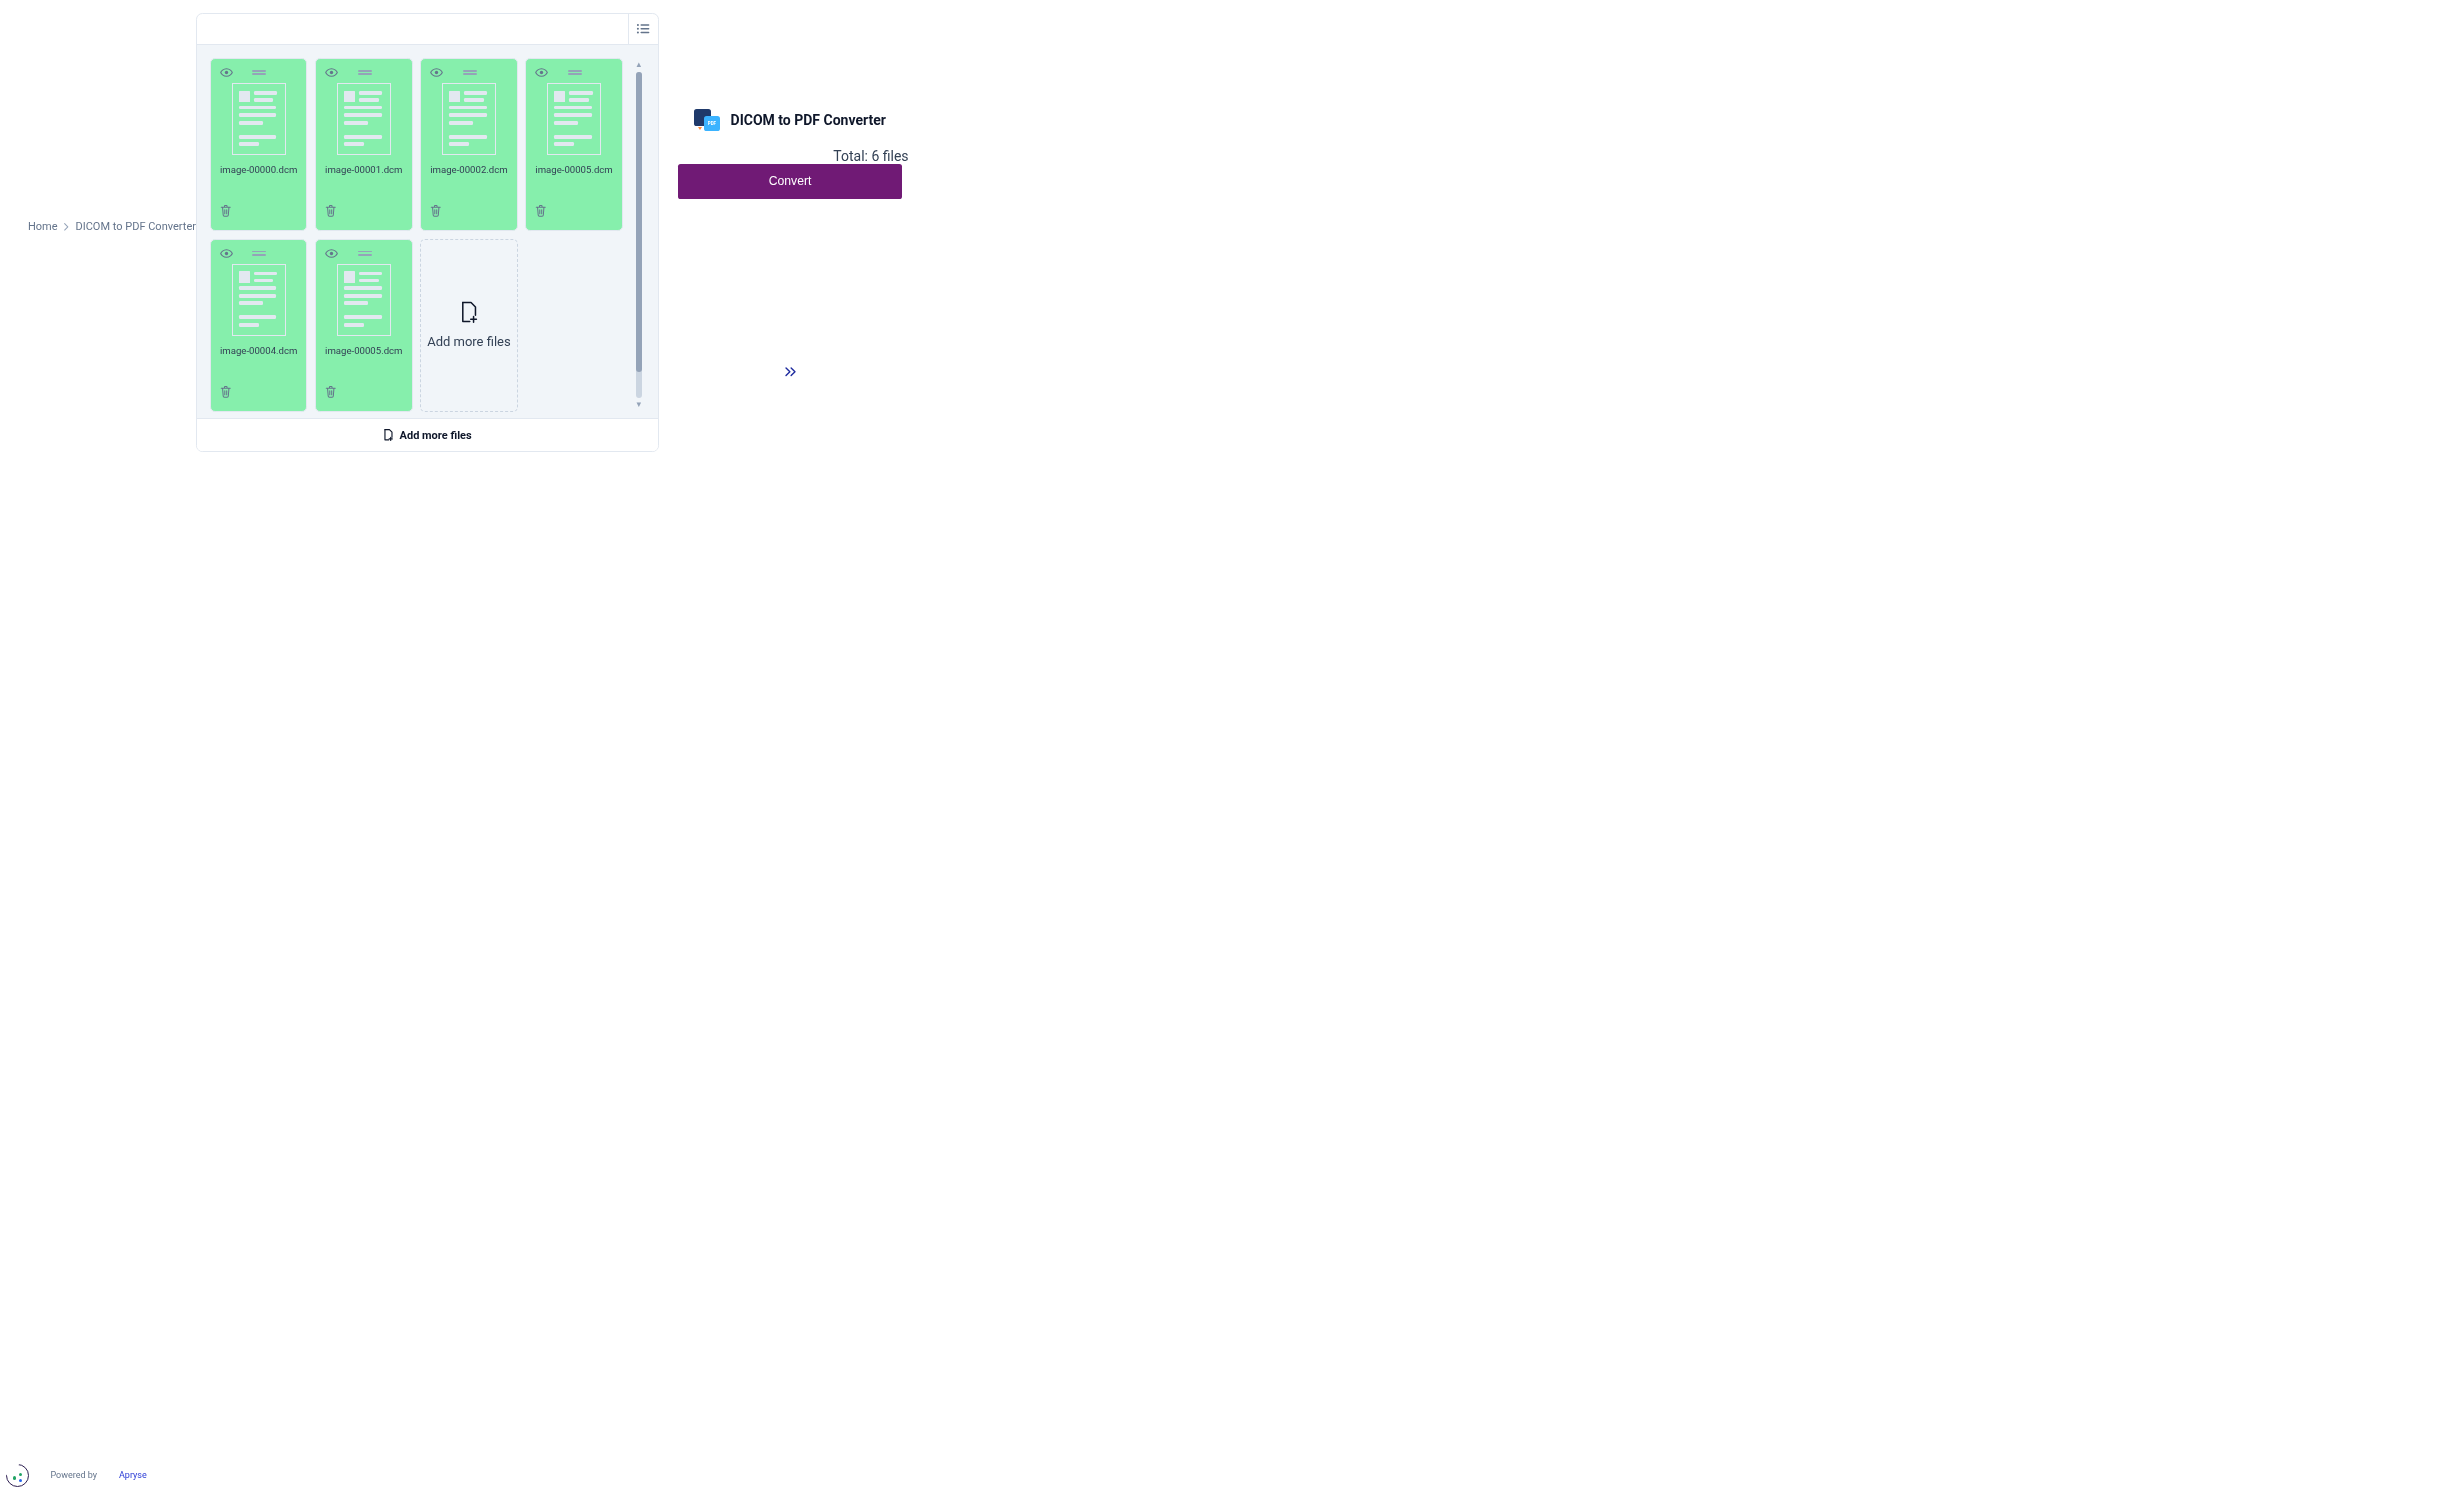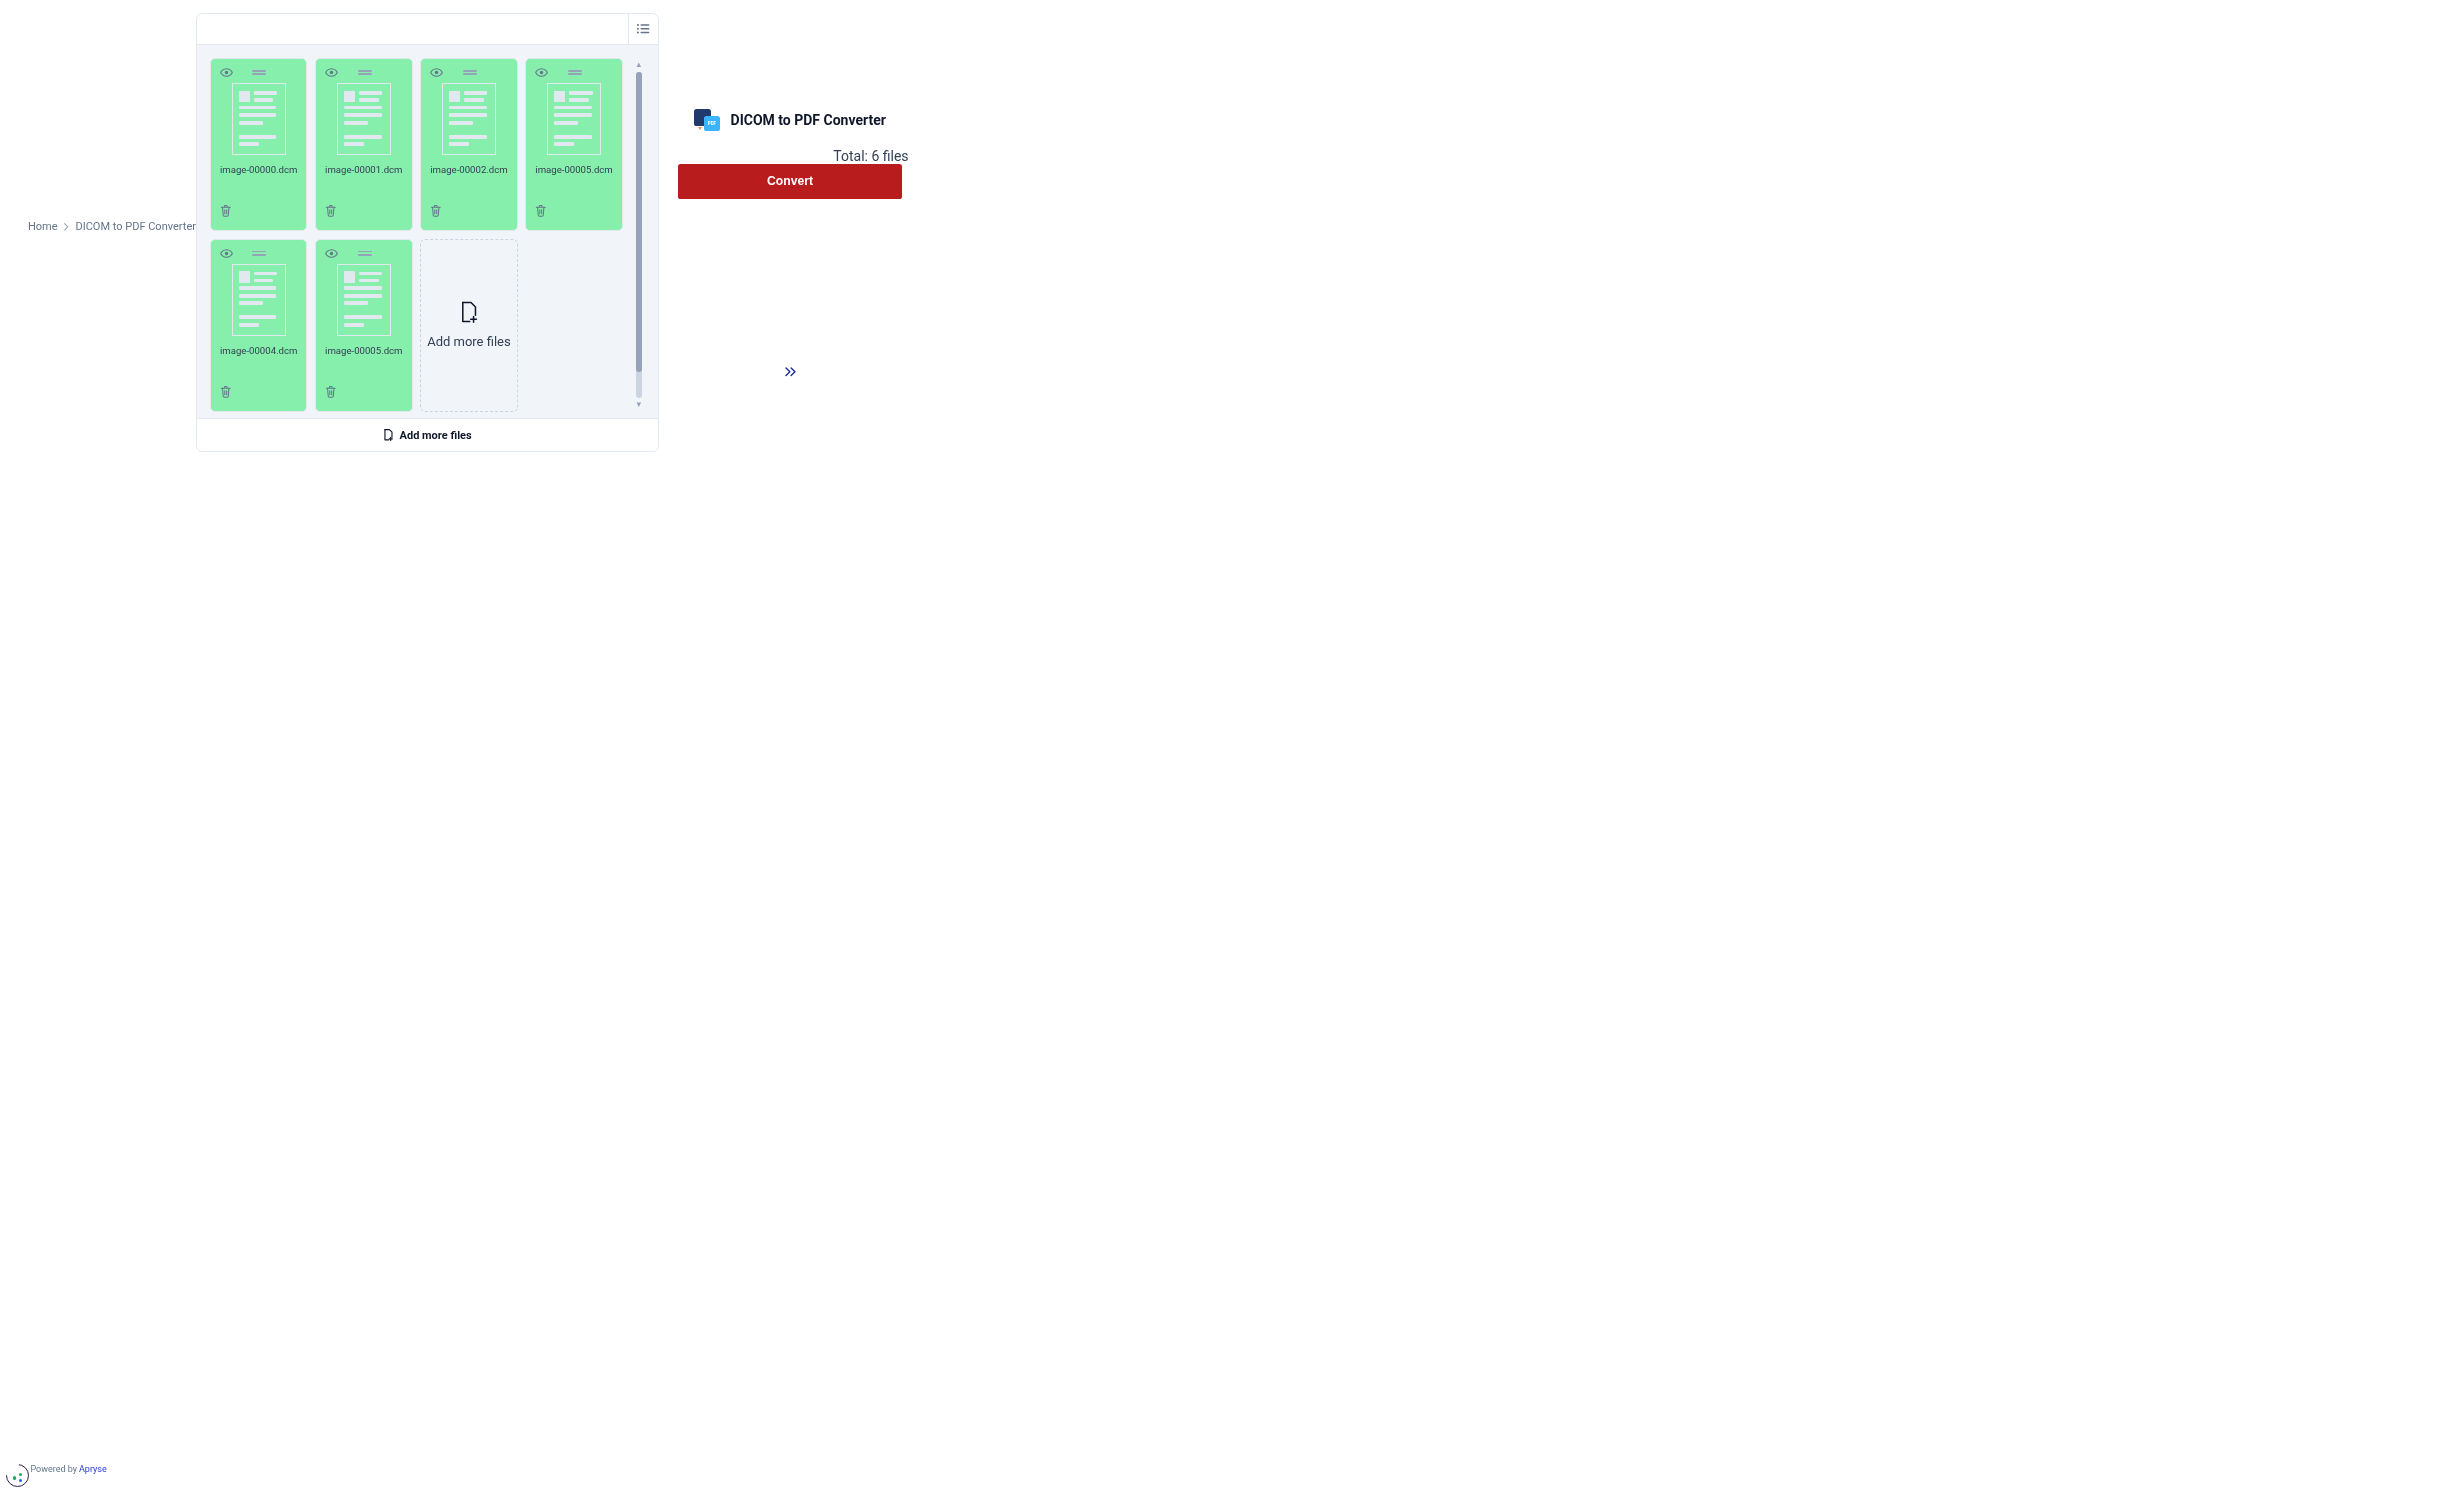--- a/index.html
+++ b/index.html
@@ -212,47 +212,47 @@
     justify-content: center;
     margin-bottom: 16.7px;
   }
   .side-title { font-size: 14px; font-weight: 700; color: #0f172a; }
   .total {
     text-align: right;
     font-size: 14px;
     color: #334155;
   }
   .convert-btn {
-    background: #b91c1c;
+    background: #701a75;
     color: #ffffff;
     border: none;
     border-radius: 2.6px;
     height: 35px;
     font-size: 12.2px;
-    font-weight: 700;
+    font-weight: 400;
     cursor: pointer;
     margin: 0 6.4px;
   }
   .collapse-wrap {
     margin-top: auto;
     display: flex;
     justify-content: center;
     padding-top: 167px;
   }
   .collapse {
     color: #1e2b9e;
     cursor: pointer;
   }
   .footer {
     position: fixed;
     left: 6.4px;
     bottom: 5.1px;
     display: flex;
-    align-items: flex-start;
-    gap: 1px;
+    align-items: center;
+    gap: 21px;
     font-size: 9px;
     color: #64748b;
   }
   .cookie {
     width: 23px; height: 23px;
     border: 1.9px solid #2b1d4f;
     border-radius: 50%;
     position: relative;
     background: #fff;
   }

